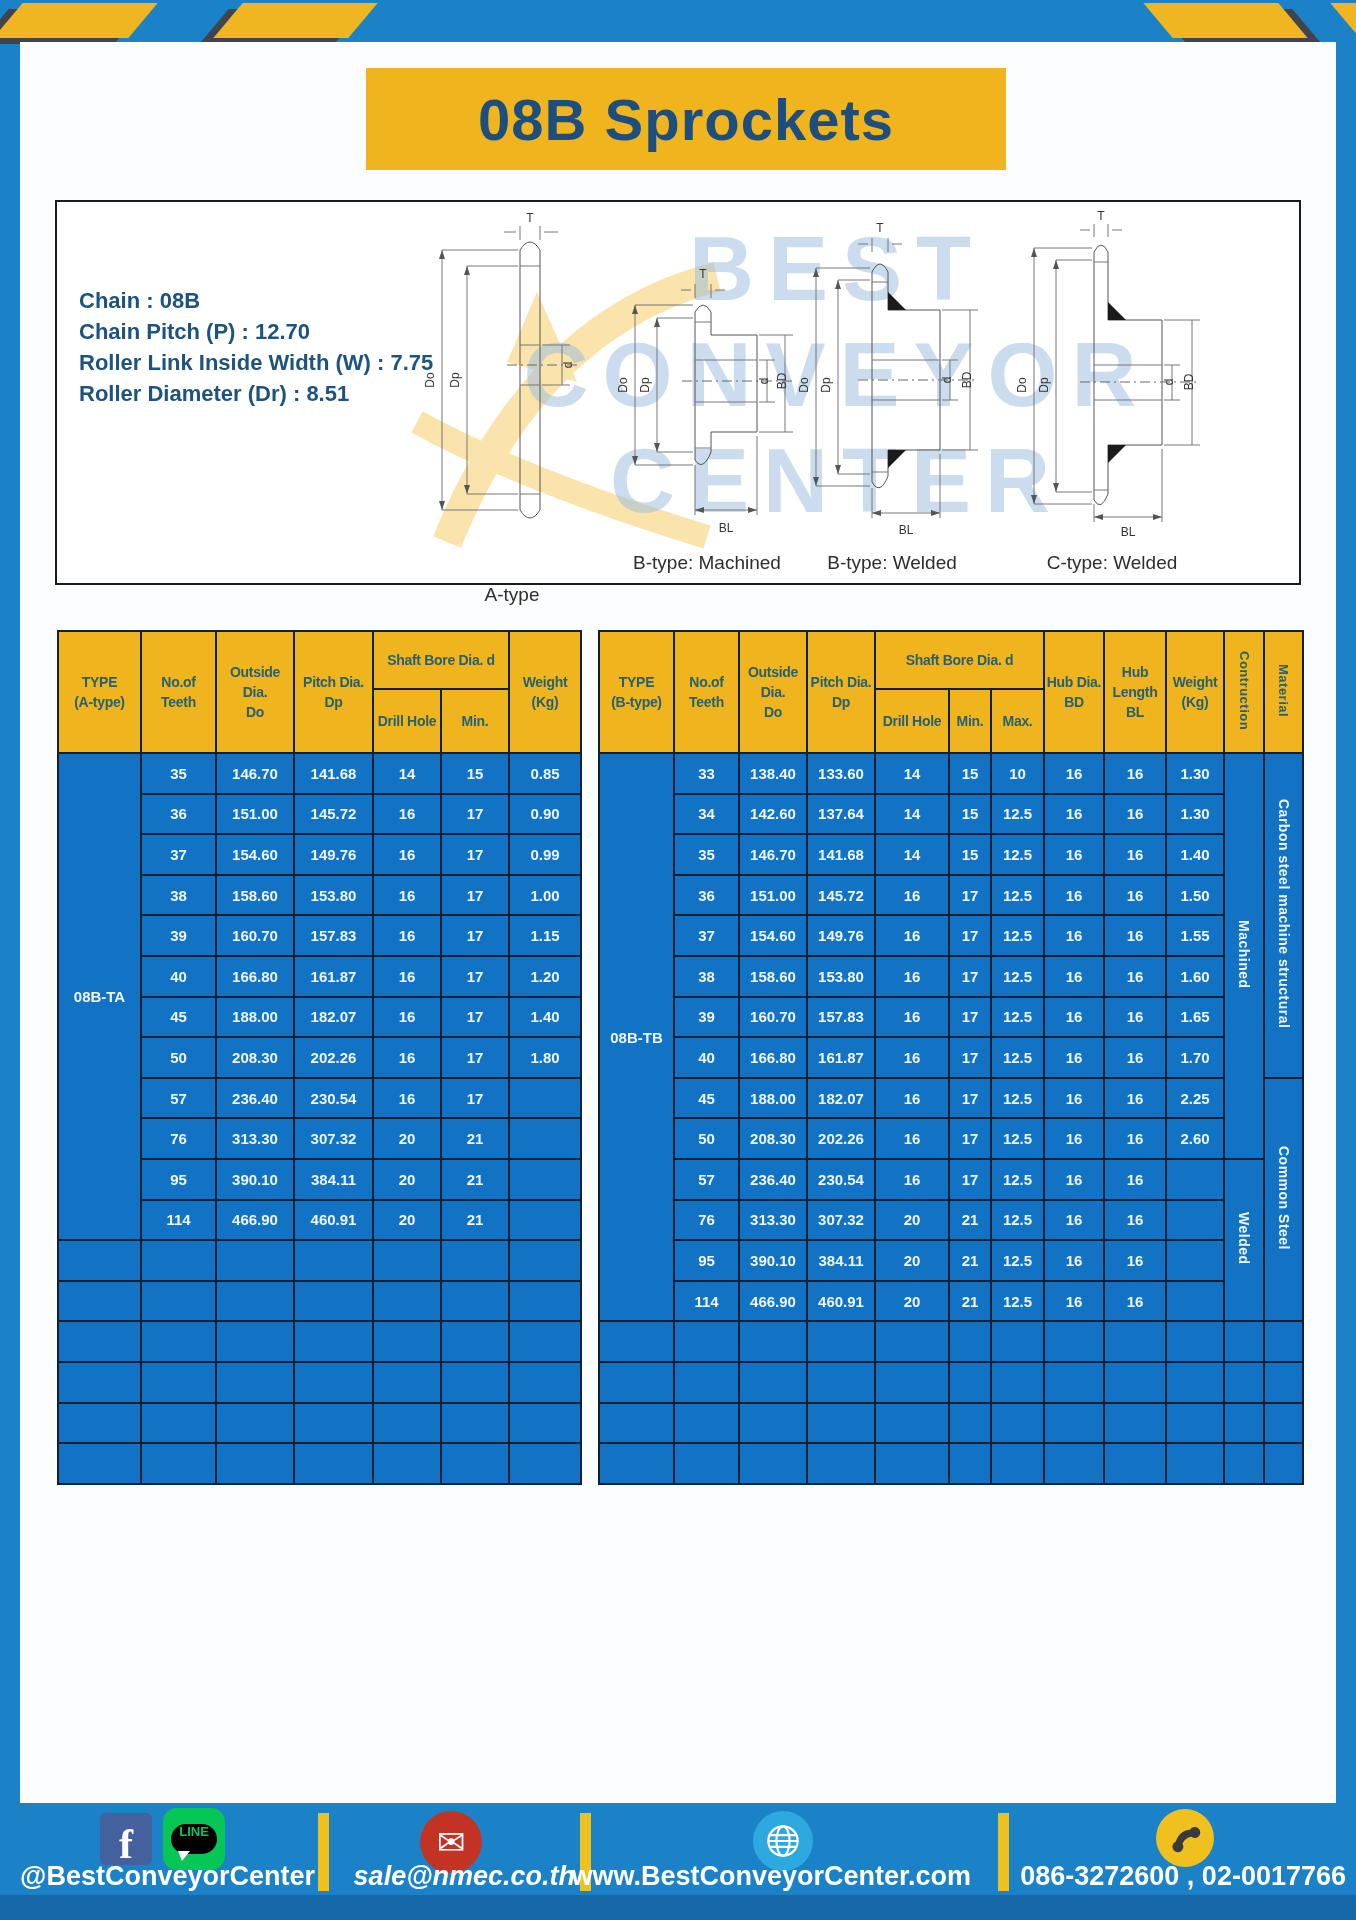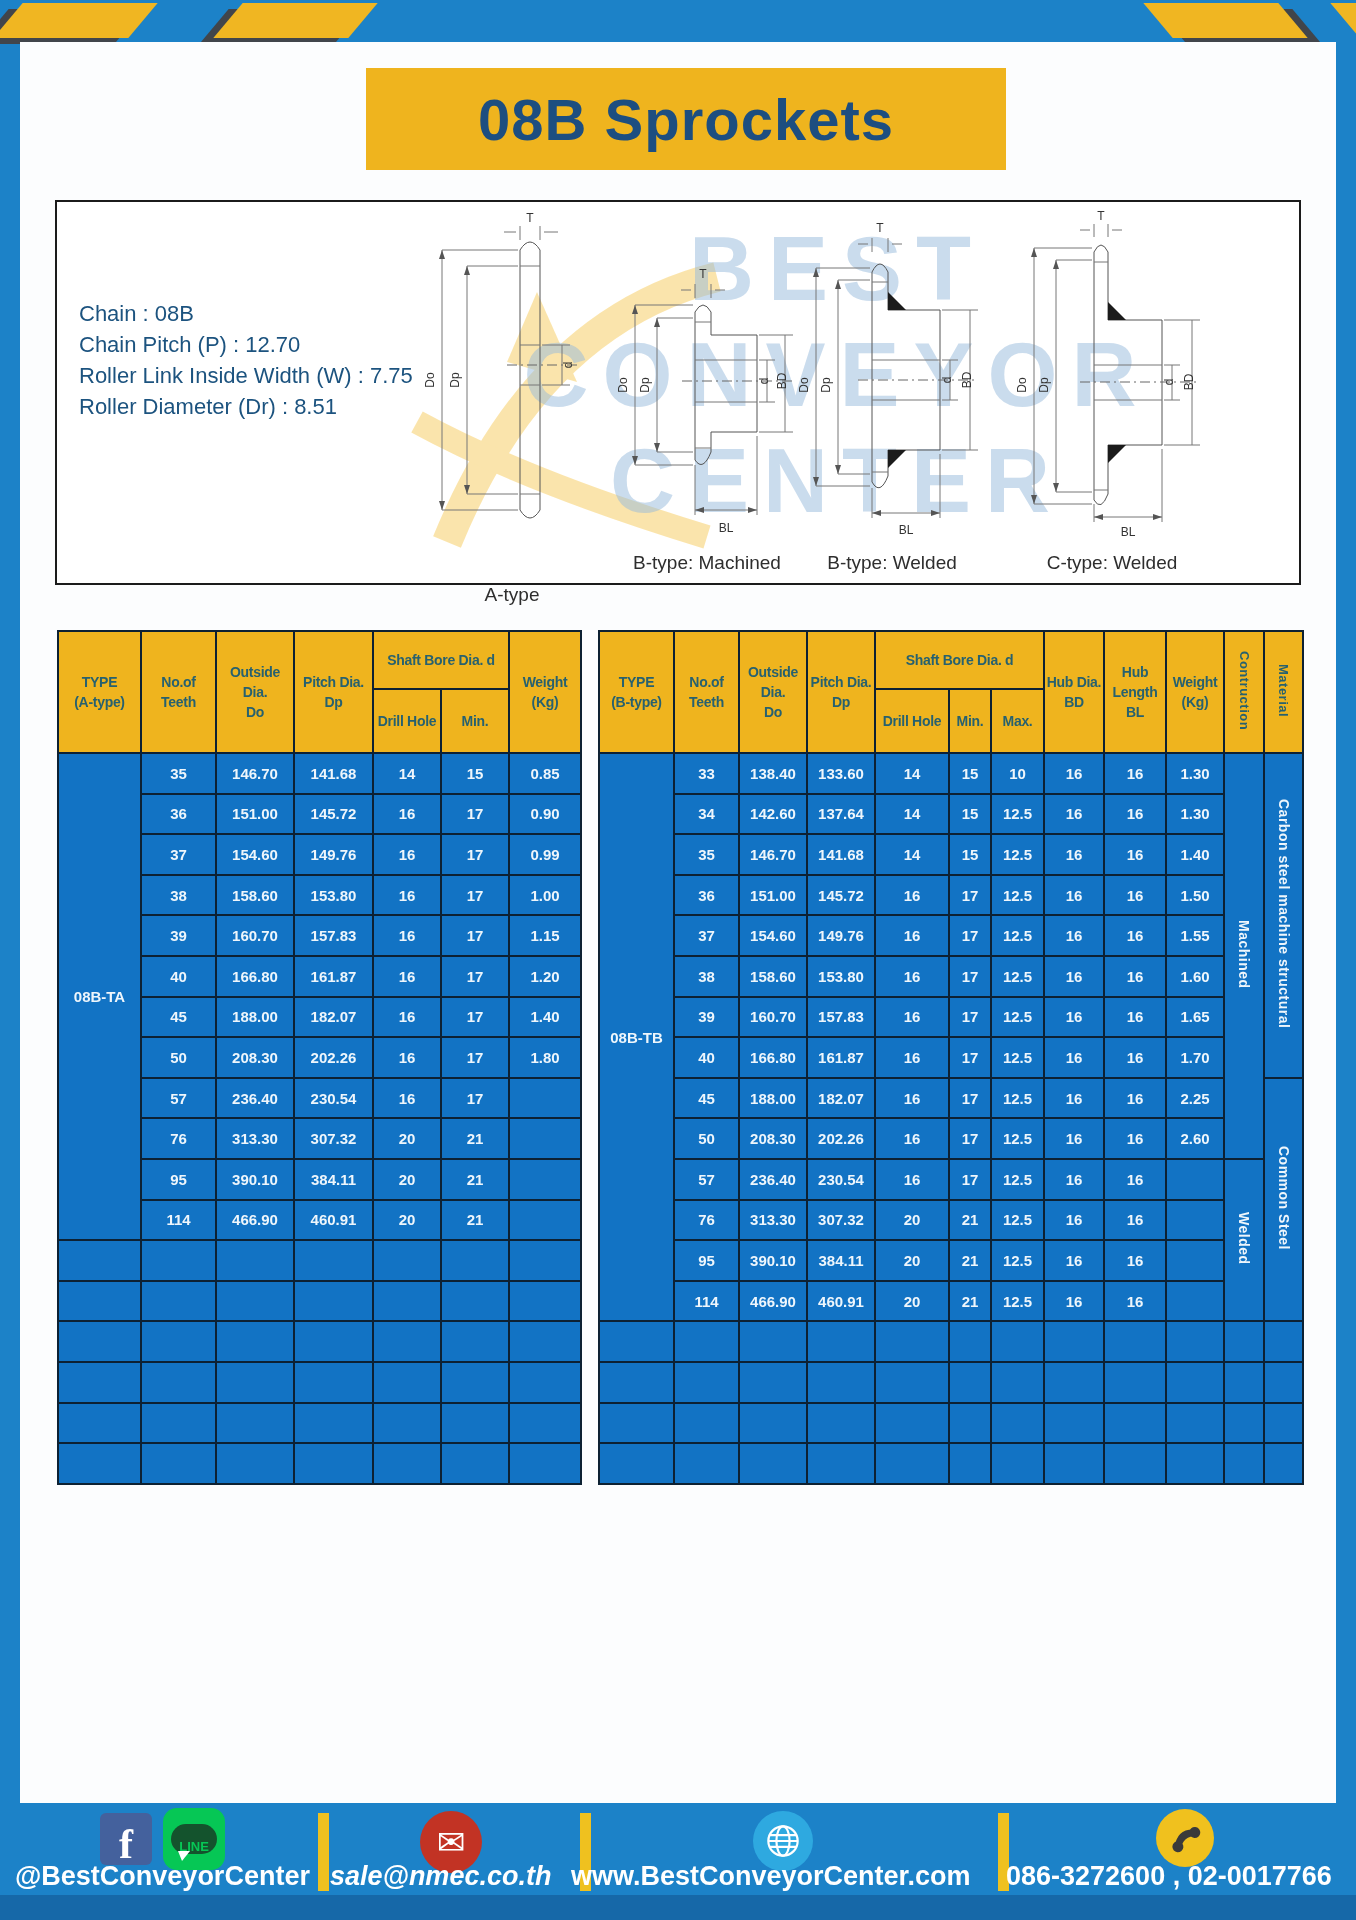--- a/index.html
+++ b/index.html
@@ -33,22 +33,22 @@
     background:#FFFFFF;border:2px solid #1b1b1b;box-sizing:border-box;
   }
   .watermark{
     position:absolute;left:380px;top:14px;width:800px;
     text-align:center;font-weight:bold;
     color:rgba(150,185,220,.5);z-index:0;pointer-events:none;
   }
   .watermark div{font-size:90px;line-height:106px;letter-spacing:14px;}
   .swoosh{position:absolute;left:330px;top:30px;z-index:0;opacity:.45;}
   .specs{
-    position:absolute;left:22px;top:96px;z-index:2;
-    font-size:22px;font-weight:normal;color:#1C537F;line-height:31px;white-space:nowrap;
+    position:absolute;left:22px;top:83px;z-index:2;
+    font-size:22px;font-weight:bold;color:#1C537F;line-height:31px;white-space:nowrap;
   }
   .fig{position:absolute;top:8px;width:200px;z-index:1;}
   .fig svg{display:block;}
   .figA{left:355px;} .figB1{left:550px;} .figB2{left:735px;} .figC{left:955px;}
   .caption{
     position:absolute;top:350px;width:200px;text-align:center;
     font-size:19px;color:#2e2e2e;z-index:2;
   }
   .capA{left:355px;margin-top:32px;} .capB1{left:550px;} .capB2{left:735px;} .capC{left:955px;}
   .dline{stroke:#555;stroke-width:1;fill:none;}
@@ -79,30 +79,30 @@
     font-size:13px;letter-spacing:.5px;
   }
   th .vtext{color:#27616F;}
   td .vtext{color:#EEF6FC;font-size:14px;}
 
   
   .footer{position:absolute;left:0;top:1803px;width:1356px;height:117px;background:#1C82C8;}
   .footer-strip{position:absolute;left:0;top:92px;width:1356px;height:25px;background:#1668A8;}
   .ftext{
     position:absolute;top:58px;color:#FFFFFF;font-weight:bold;font-size:27px;
-    text-align:left;white-space:nowrap;
+    text-align:right;white-space:nowrap;
   }
   .divider{position:absolute;top:10px;width:11px;height:78px;background:#EFC11F;}
   .icon{position:absolute;display:flex;align-items:center;justify-content:center;}
   .fb-icon{left:100px;top:10px;width:52px;height:52px;background:#44619D;border-radius:6px;}
   .fb-icon span{color:#fff;font-size:42px;font-weight:bold;font-family:"Liberation Serif",serif;margin-top:10px;}
   .line-icon{left:163px;top:5px;width:62px;height:62px;background:#06C755;border-radius:14px;}
   .line-bubble{
-    position:relative;width:46px;height:30px;background:#14532d;border-radius:15px;
-    display:flex;align-items:flex-end;justify-content:center;
+    position:relative;width:46px;height:30px;background:#000000;border-radius:15px;
+    display:flex;align-items:flex-start;justify-content:center;
   }
   .line-bubble span{color:#06C755;font-size:13px;font-weight:bold;letter-spacing:0;}
   .line-bubble::after{
     content:"";position:absolute;left:7px;bottom:-7px;width:0;height:0;
     border-left:4px solid transparent;border-right:8px solid transparent;border-top:10px solid #fff;
   }
   .mail-icon{left:420px;top:8px;width:62px;height:62px;background:#C23324;border-radius:50%;}
   .mail-icon span{color:#fff;font-size:34px;font-family:"DejaVu Sans",sans-serif;}
   .globe-icon{left:753px;top:8px;width:60px;height:60px;background:#2EA9E0;border-radius:50%;}
   .phone-icon{left:1156px;top:6px;width:58px;height:58px;background:#F0C11E;border-radius:50%;}

